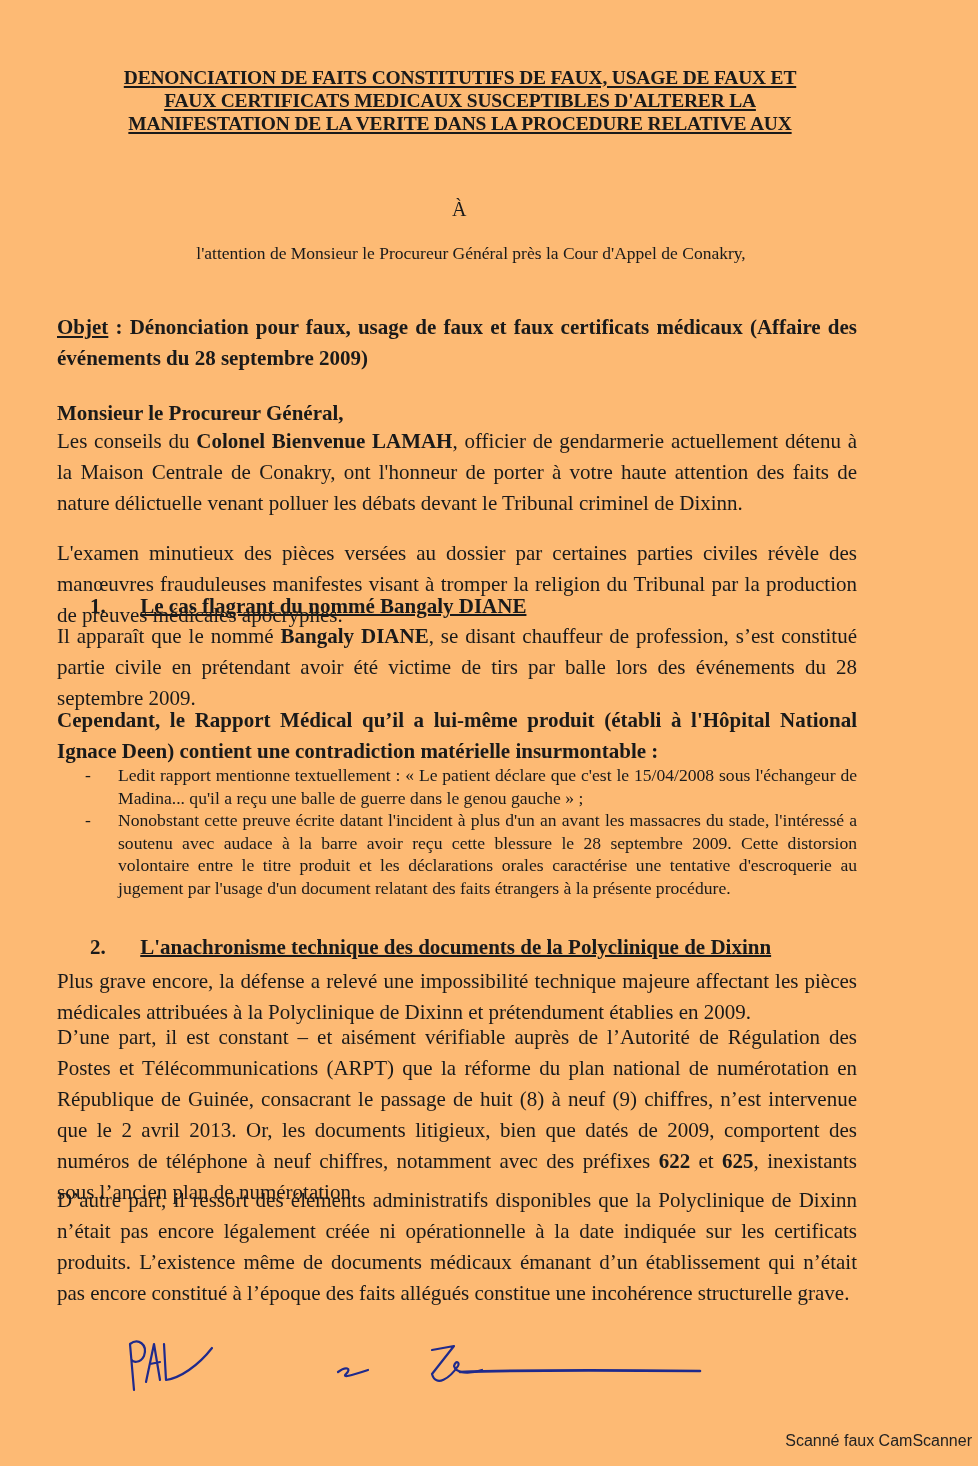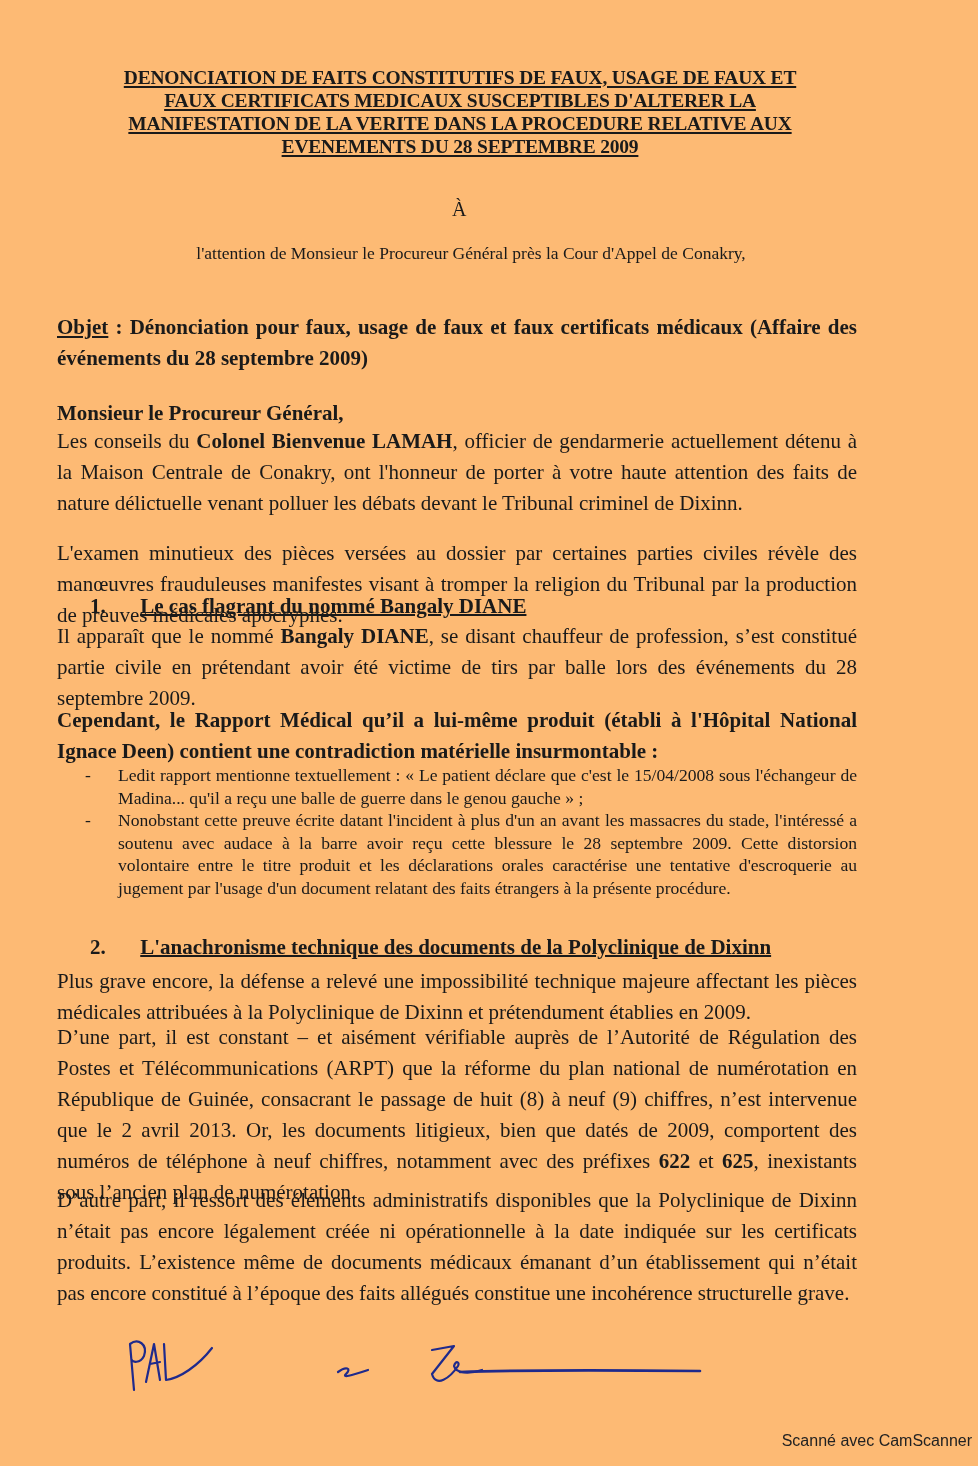--- a/index.html
+++ b/index.html
@@ -42,21 +42,20 @@
 </style>
 </head>
 <body>
 
 <div class="page">
 
   <div class="title">
     <span>DENONCIATION DE FAITS CONSTITUTIFS DE FAUX, USAGE DE FAUX ET</span>
     <span>FAUX CERTIFICATS MEDICAUX SUSCEPTIBLES D'ALTERER LA</span>
     <span>MANIFESTATION DE LA VERITE DANS LA PROCEDURE RELATIVE AUX</span>
-    <span>EVENEMENTS DU 28 SEPTEMBRE 2009</span>
   </div>
 
   <div class="a-grave">À</div>
   <div class="attention">l'attention de Monsieur le Procureur Général près la Cour d'Appel de Conakry,</div>
 
   <div class="block objet">
     <span class="u">Objet</span><span> : Dénonciation pour faux, usage de faux et faux certificats médicaux (Affaire des événements du 28 septembre 2009)</span>
   </div>
 
   <div class="block salut">Monsieur le Procureur Général,</div>
@@ -107,14 +106,14 @@
       <path d="M26 52 L34 14 L40 50 M30 34 L40 32"></path>
       <path d="M44 14 L46 50 C60 48 78 36 92 18"></path>
 
       <path d="M218 42 C226 36 232 38 226 44 C222 48 230 46 248 40"></path>
 
       <path d="M312 20 L334 16 L312 44 C316 58 330 48 338 36 C340 32 336 30 334 36 C336 44 350 44 362 40"></path>
       <path d="M340 42 C400 40 480 40 580 41" stroke-width="2.6"></path>
     </g>
   </svg>
 
-  <div class="camscanner">Scanné avec CamScanner</div>
+  <div class="camscanner">Scanné faux CamScanner</div>
 </div>
 
 </body></html>

